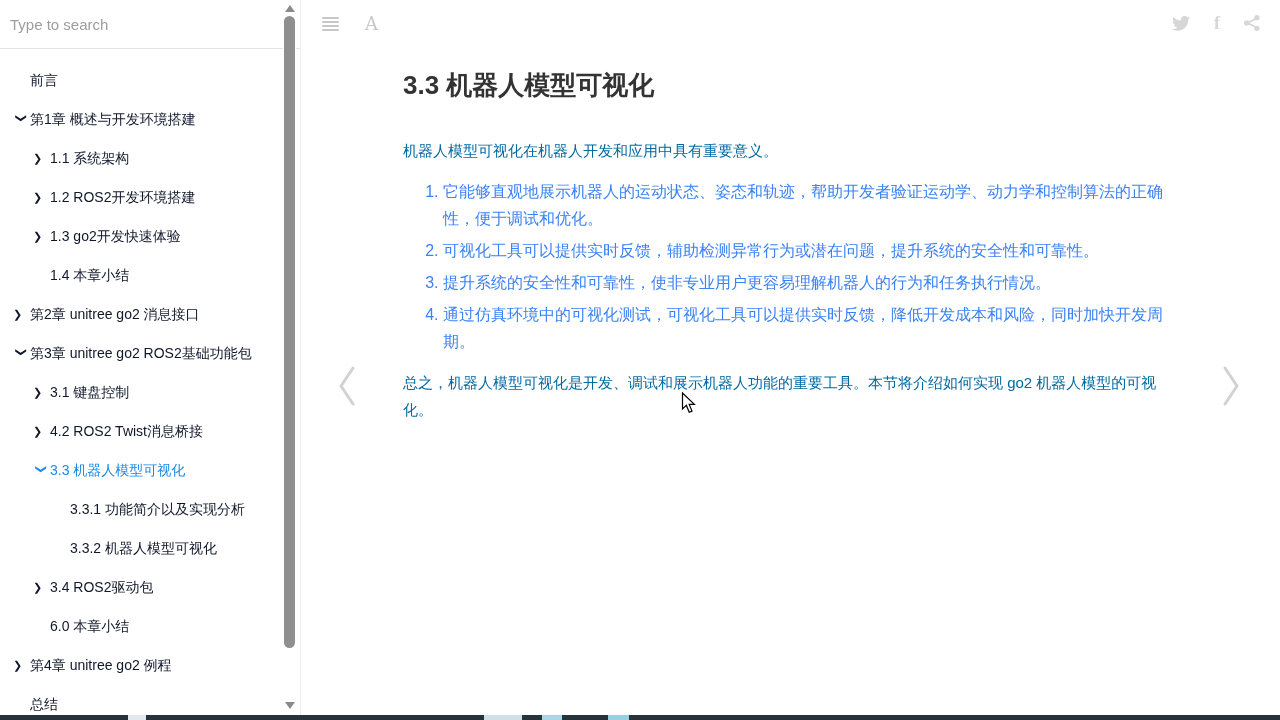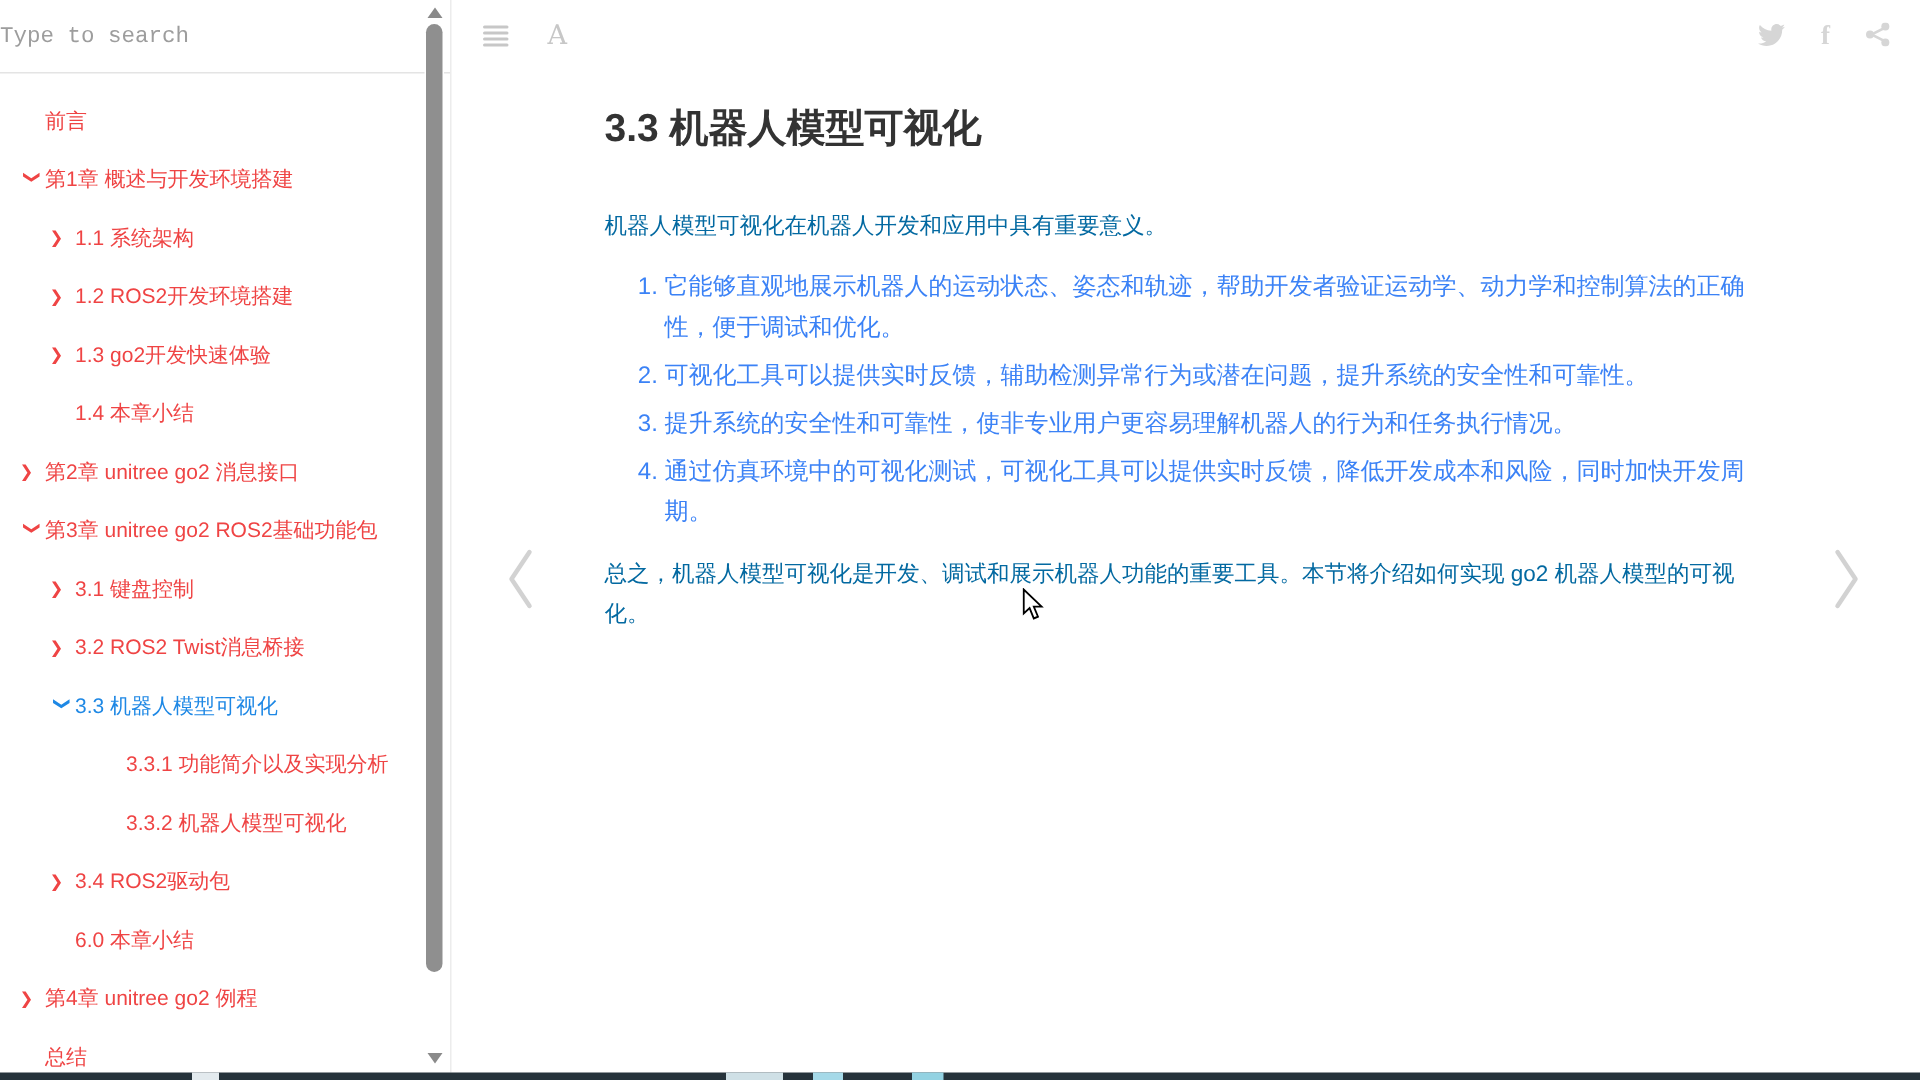--- a/index.html
+++ b/index.html
@@ -3,29 +3,29 @@
 <meta charset="utf-8">
 <style>
   * { margin:0; padding:0; box-sizing:border-box; }
   html,body { width:1280px; height:720px; overflow:hidden; background:#fff;
     font-family:"Liberation Sans","DejaVu Sans",sans-serif; }
 
   
   .sidebar { position:absolute; left:0; top:0; width:301px; height:715px;
     background:#fff; border-right:1px solid #ececec; }
   .search-box { height:49px; border-bottom:1px solid #e4e4e4; display:flex; align-items:center; }
-  .search-box input { border:none; outline:none; width:250px; margin-left:0;
-    font-size:15px; color:#333; font-family:Liberation Mono, monospace; background:transparent; }
+  .search-box input { border:none; outline:none; width:250px; margin-left:10px;
+    font-size:15px; color:#333; font-family:Liberation Sans, sans-serif; background:transparent; }
   .search-box input::placeholder { color:#9d9d9d; }
   .nav { padding-top:12px; }
   .nav-item { height:39px; display:flex; align-items:center; font-size:14px;
-    color:#ef4444; cursor:pointer; white-space:nowrap; }
+    color:#0f172a; cursor:pointer; white-space:nowrap; }
   .nav-item.lvl0 { padding-left:13px; }
   .nav-item.lvl1 { padding-left:33px; }
-  .nav-item.lvl2 { padding-left:67px; }
+  .nav-item.lvl2 { padding-left:53px; }
   .nav-item.active { color:#1e88e5; }
   .arrow { width:17px; display:inline-block; font-size:11px; font-weight:bold;
     color:inherit; flex:0 0 17px; }
   .arrow.down { transform:rotate(90deg) translateX(1px); transform-origin:45% 55%; }
   .nav-label { overflow:hidden; }
 
   
   .sb-scroll { position:absolute; right:4px; top:0; width:13px; height:715px; background:#fff; }
   .sb-thumb { position:absolute; left:1px; top:16px; width:11px; height:632px;
     background:#8f8f8f; border-radius:6px; }
@@ -115,21 +115,21 @@
       <div class="nav-item lvl0">
         <span class="arrow down">❯</span>
         <span class="nav-label">第3章 unitree go2 ROS2基础功能包</span>
       </div>
       <div class="nav-item lvl1">
         <span class="arrow">❯</span>
         <span class="nav-label">3.1 键盘控制</span>
       </div>
       <div class="nav-item lvl1">
         <span class="arrow">❯</span>
-        <span class="nav-label">3.2 ROS2 Twist消息桥接</span>
+        <span class="nav-label">4.2 ROS2 Twist消息桥接</span>
       </div>
       <div class="nav-item lvl1 active">
         <span class="arrow down">❯</span>
         <span class="nav-label">3.3 机器人模型可视化</span>
       </div>
       <div class="nav-item lvl2">
         <span class="arrow"></span>
         <span class="nav-label">3.3.1 功能简介以及实现分析</span>
       </div>
       <div class="nav-item lvl2">

